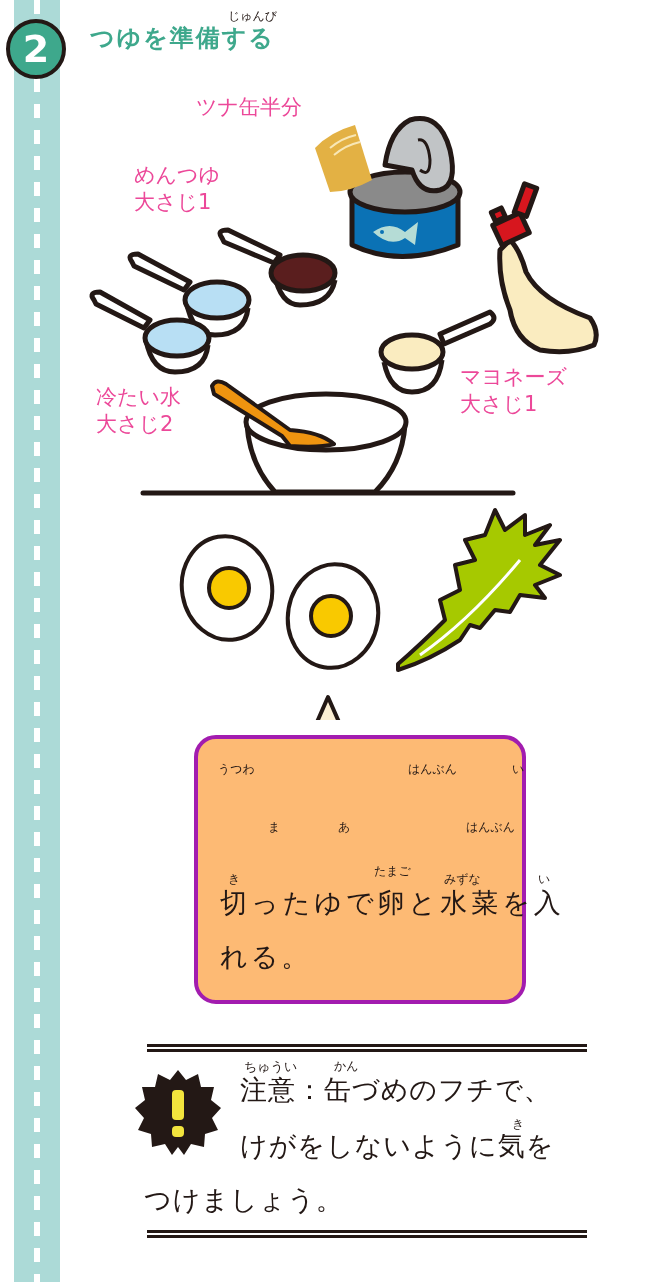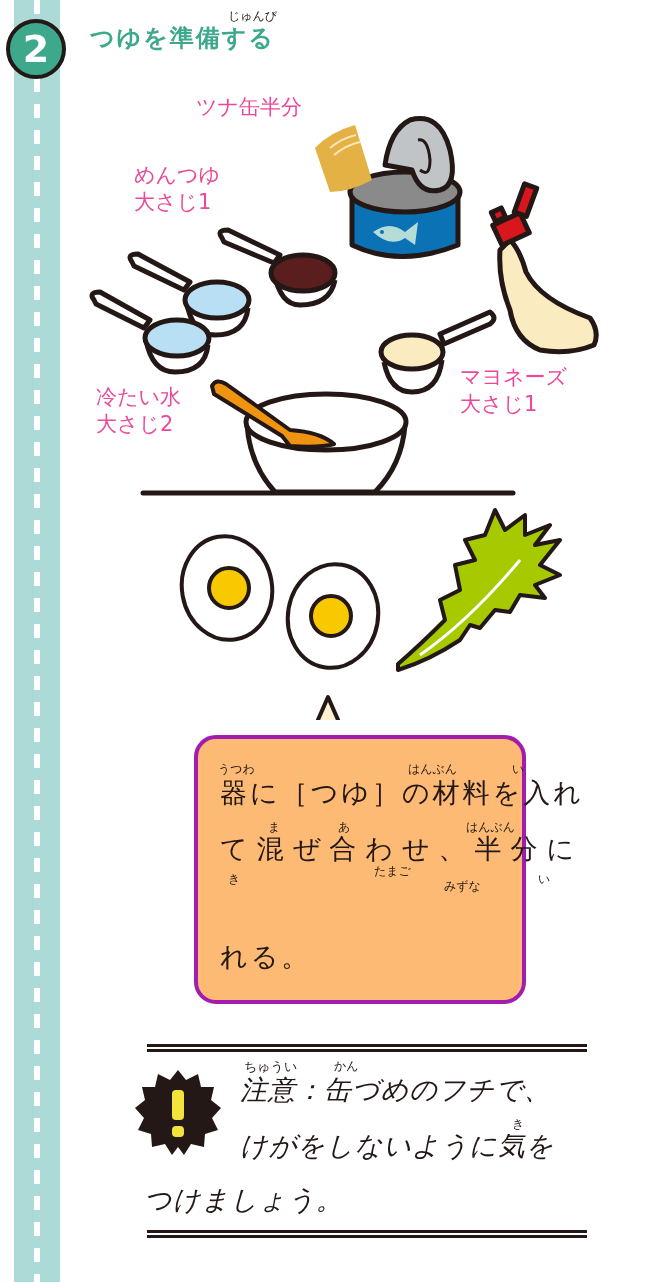--- a/index.html
+++ b/index.html
@@ -13,21 +13,21 @@
     display:flex; align-items:center; justify-content:center; color:#fff; font-weight:bold; font-size:38px; }
   .title { position:absolute; left:90px; top:22px; font-size:24px; font-weight:bold; color:#3ea88c; letter-spacing:2px; white-space:nowrap; }
   .ruby { position:absolute; font-size:11px; color:#231815; white-space:nowrap; }
   .label { position:absolute; font-size:21px; line-height:27px; text-align:left; white-space:nowrap; color:#ec4899; }
   svg.illus { position:absolute; left:0; top:0; }
   .bubble { position:absolute; left:194px; top:735px; width:332px; height:269px; box-sizing:border-box;
     background:#fdba74; border:4px solid #a21caf; border-radius:22px; }
   .bubble-line { position:absolute; left:22px; font-size:27px; letter-spacing:3px; white-space:nowrap; color:#231815; }
   .bubble-ruby { position:absolute; font-size:12px; white-space:nowrap; color:#231815; }
   .rule { position:absolute; left:147px; width:440px; height:8px; border-top:3px solid #231815; border-bottom:3px solid #231815; box-sizing:border-box; }
-  .caution-line { position:absolute; font-size:27px; white-space:nowrap; color:#231815; letter-spacing:1px;font-style:italic; }
+  .caution-line { position:absolute; font-size:27px; white-space:nowrap; color:#231815; letter-spacing:1px; }
 </style>
 </head>
 <body>
 
 <div class="stripe">
   <div class="dashes"></div>
 </div>
 
 <div class="step-badge">
   <span>2</span>
@@ -115,31 +115,30 @@
 </div>
 <div class="label" style="left:460px;top:364px;">
   <div>マヨネーズ</div>
   <div>大さじ1</div>
 </div>
 
 <div class="bubble">
   <div class="bubble-ruby" style="left:20px;top:22px;">うつわ</div>
   <div class="bubble-ruby" style="left:210px;top:22px;">はんぶん</div>
   <div class="bubble-ruby" style="left:314px;top:22px;">い</div>
-  <div class="bubble-line" style="top:36px;">器に［つゆ］の材料を入れ</div>
 
   <div class="bubble-ruby" style="left:70px;top:80px;">ま</div>
   <div class="bubble-ruby" style="left:140px;top:80px;">あ</div>
   <div class="bubble-ruby" style="left:268px;top:80px;">はんぶん</div>
-  <div class="bubble-line" style="top:92px;letter-spacing:9px;">て混ぜ合わせ、半分に</div>
 
   <div class="bubble-ruby" style="left:30px;top:132px;">き</div>
   <div class="bubble-ruby" style="left:176px;top:124px;font-family:Liberation Mono, monospace;">たまご</div>
-  <div class="bubble-ruby" style="left:246px;top:132px;margin-top:7px;">みずな</div>
+  <div class="bubble-ruby" style="left:246px;top:132px;">みずな</div>
   <div class="bubble-ruby" style="left:340px;top:132px;">い</div>
+  <div class="bubble-line" style="top:146px;letter-spacing:4px;">切ったゆで卵と水菜を入</div>
 
   <div class="bubble-line" style="top:200px;">れる。</div>
 </div>
 
 <div class="rule" style="top:1044px;"></div>
 
 <svg style="position:absolute;left:134px;top:1068px;" width="88" height="88" viewBox="0 0 88 88">
   <polygon fill="#231815" points="44,2 52,12 64,6 67,19 80,19 77,32 87,40 78,50 84,62 71,66 70,79 57,76 50,87 44,79 38,87 31,76 18,79 17,66 4,62 10,50 1,40 11,32 8,19 21,19 24,6 36,12"></polygon>
   <rect x="38" y="22" width="12" height="30" rx="4" fill="#f2e43d"></rect>
   <rect x="38" y="58" width="12" height="11" rx="4" fill="#f2e43d"></rect>

